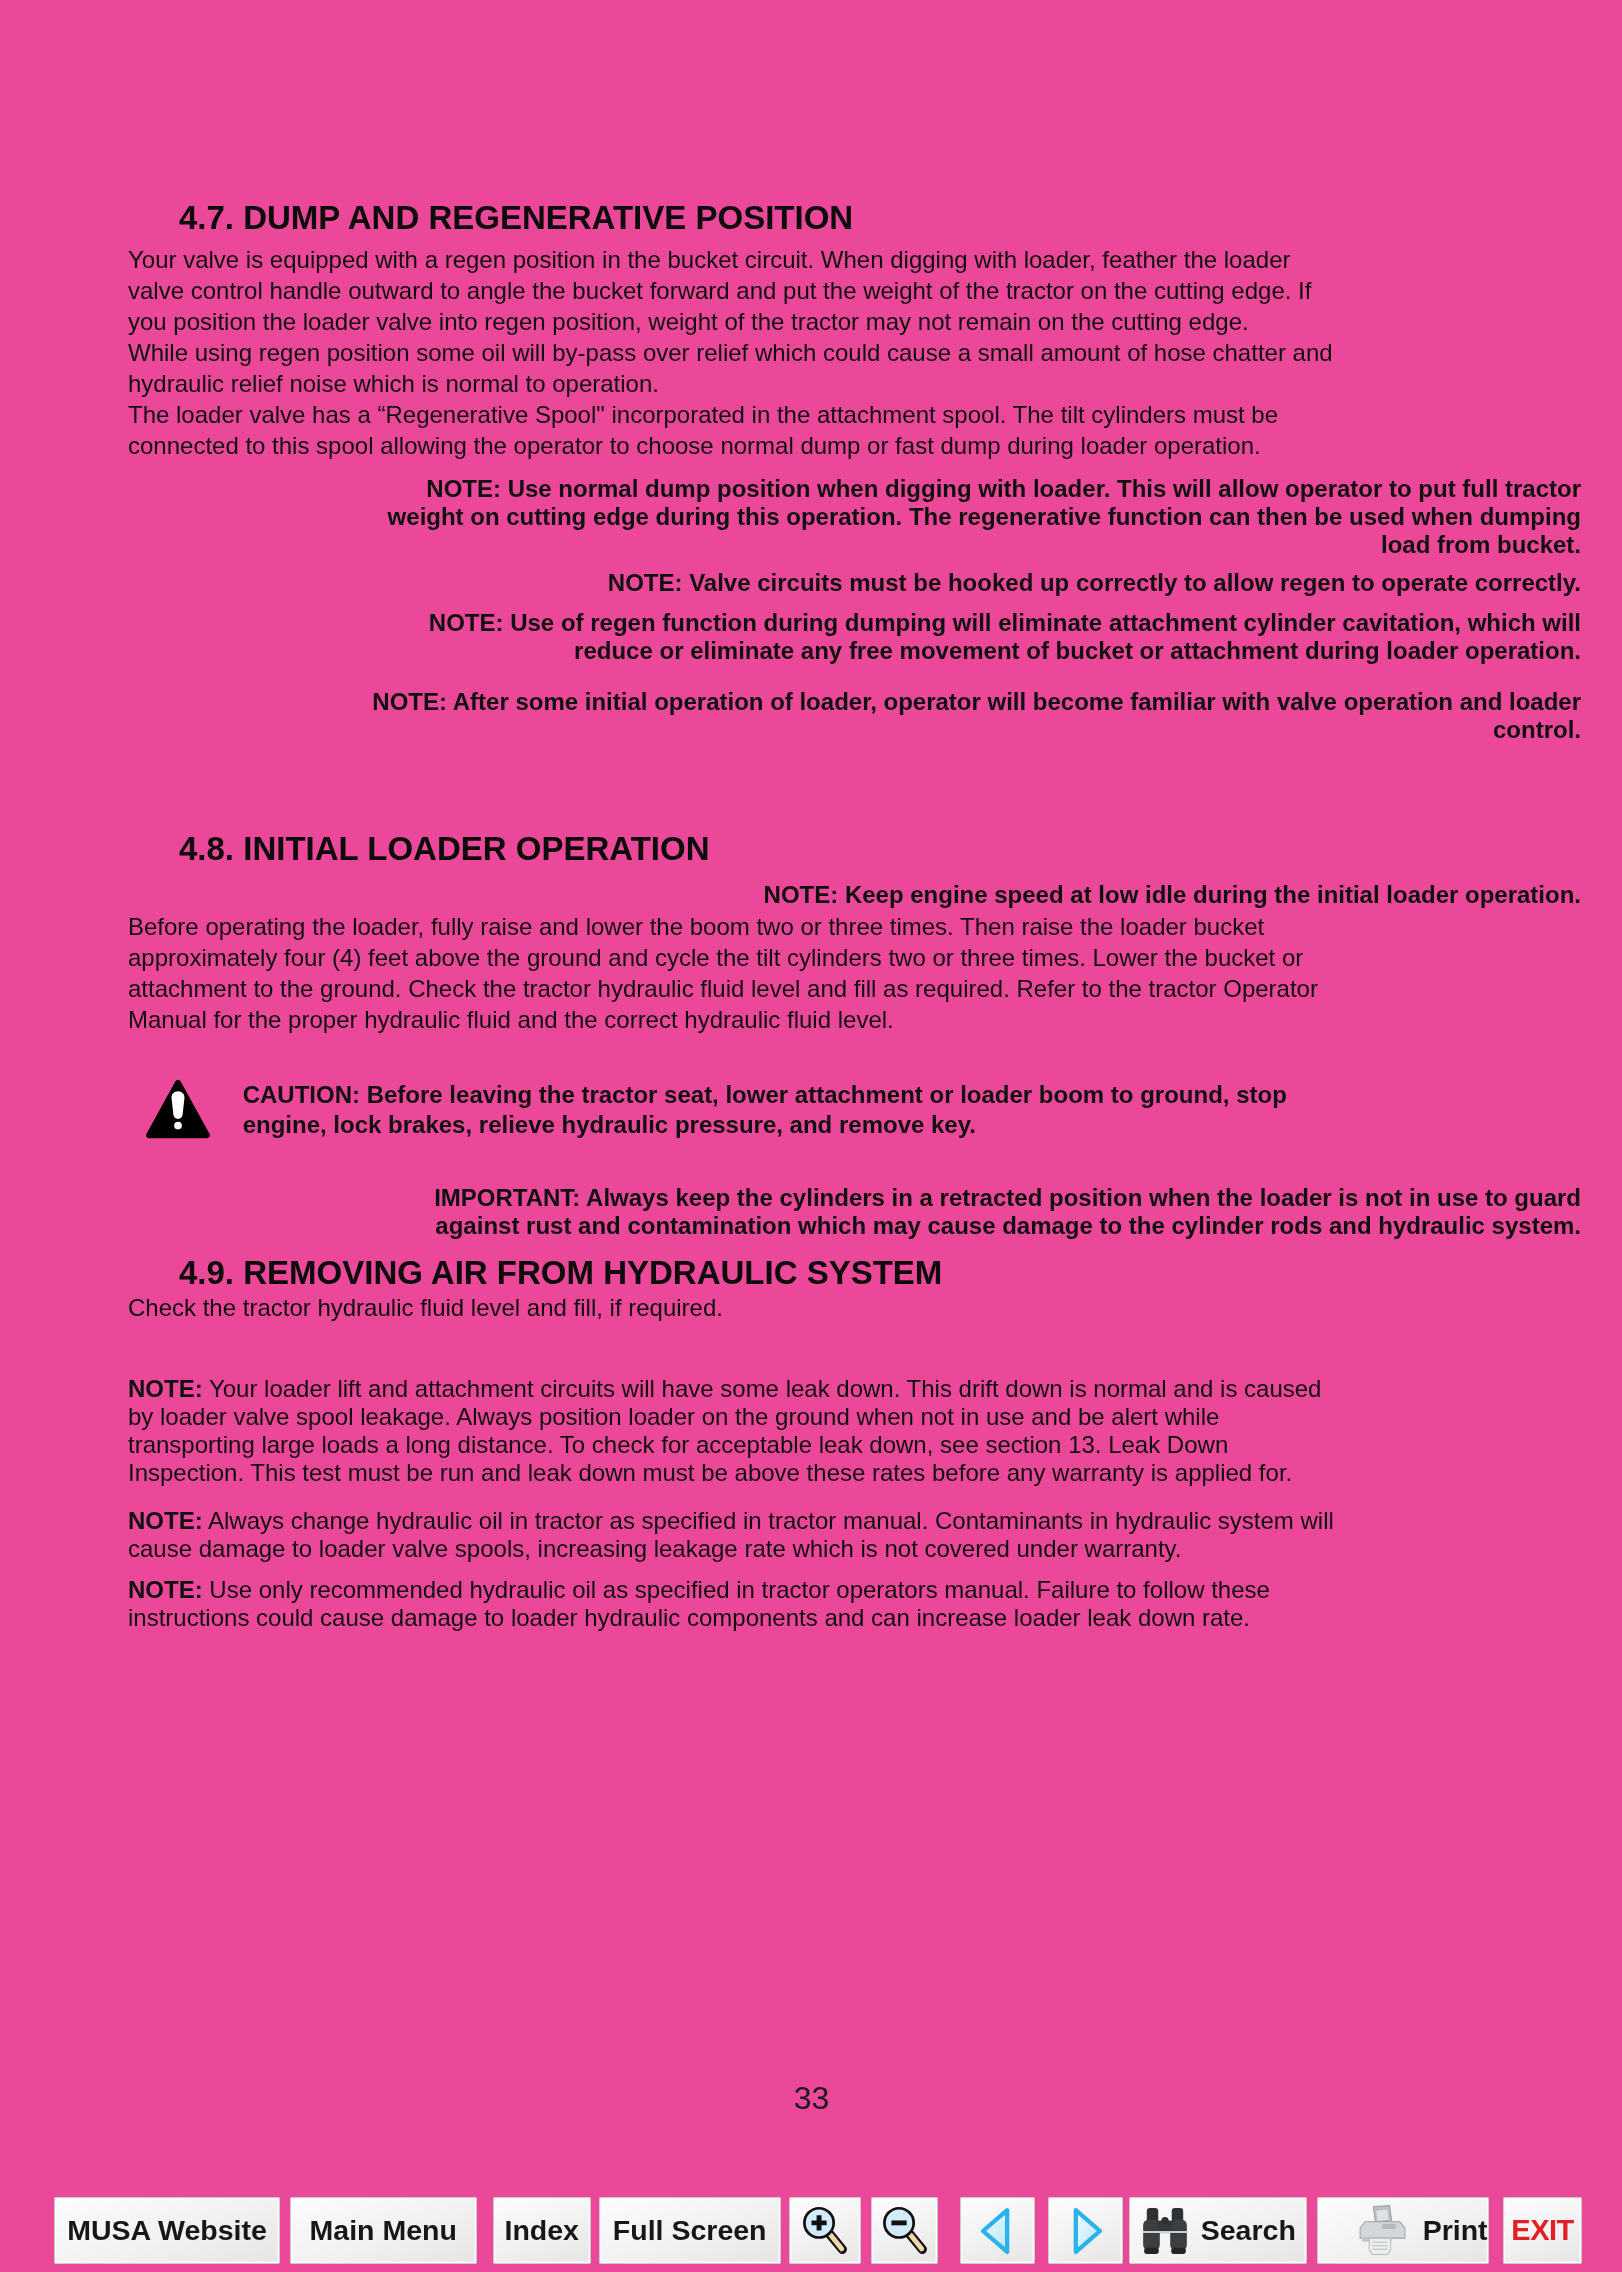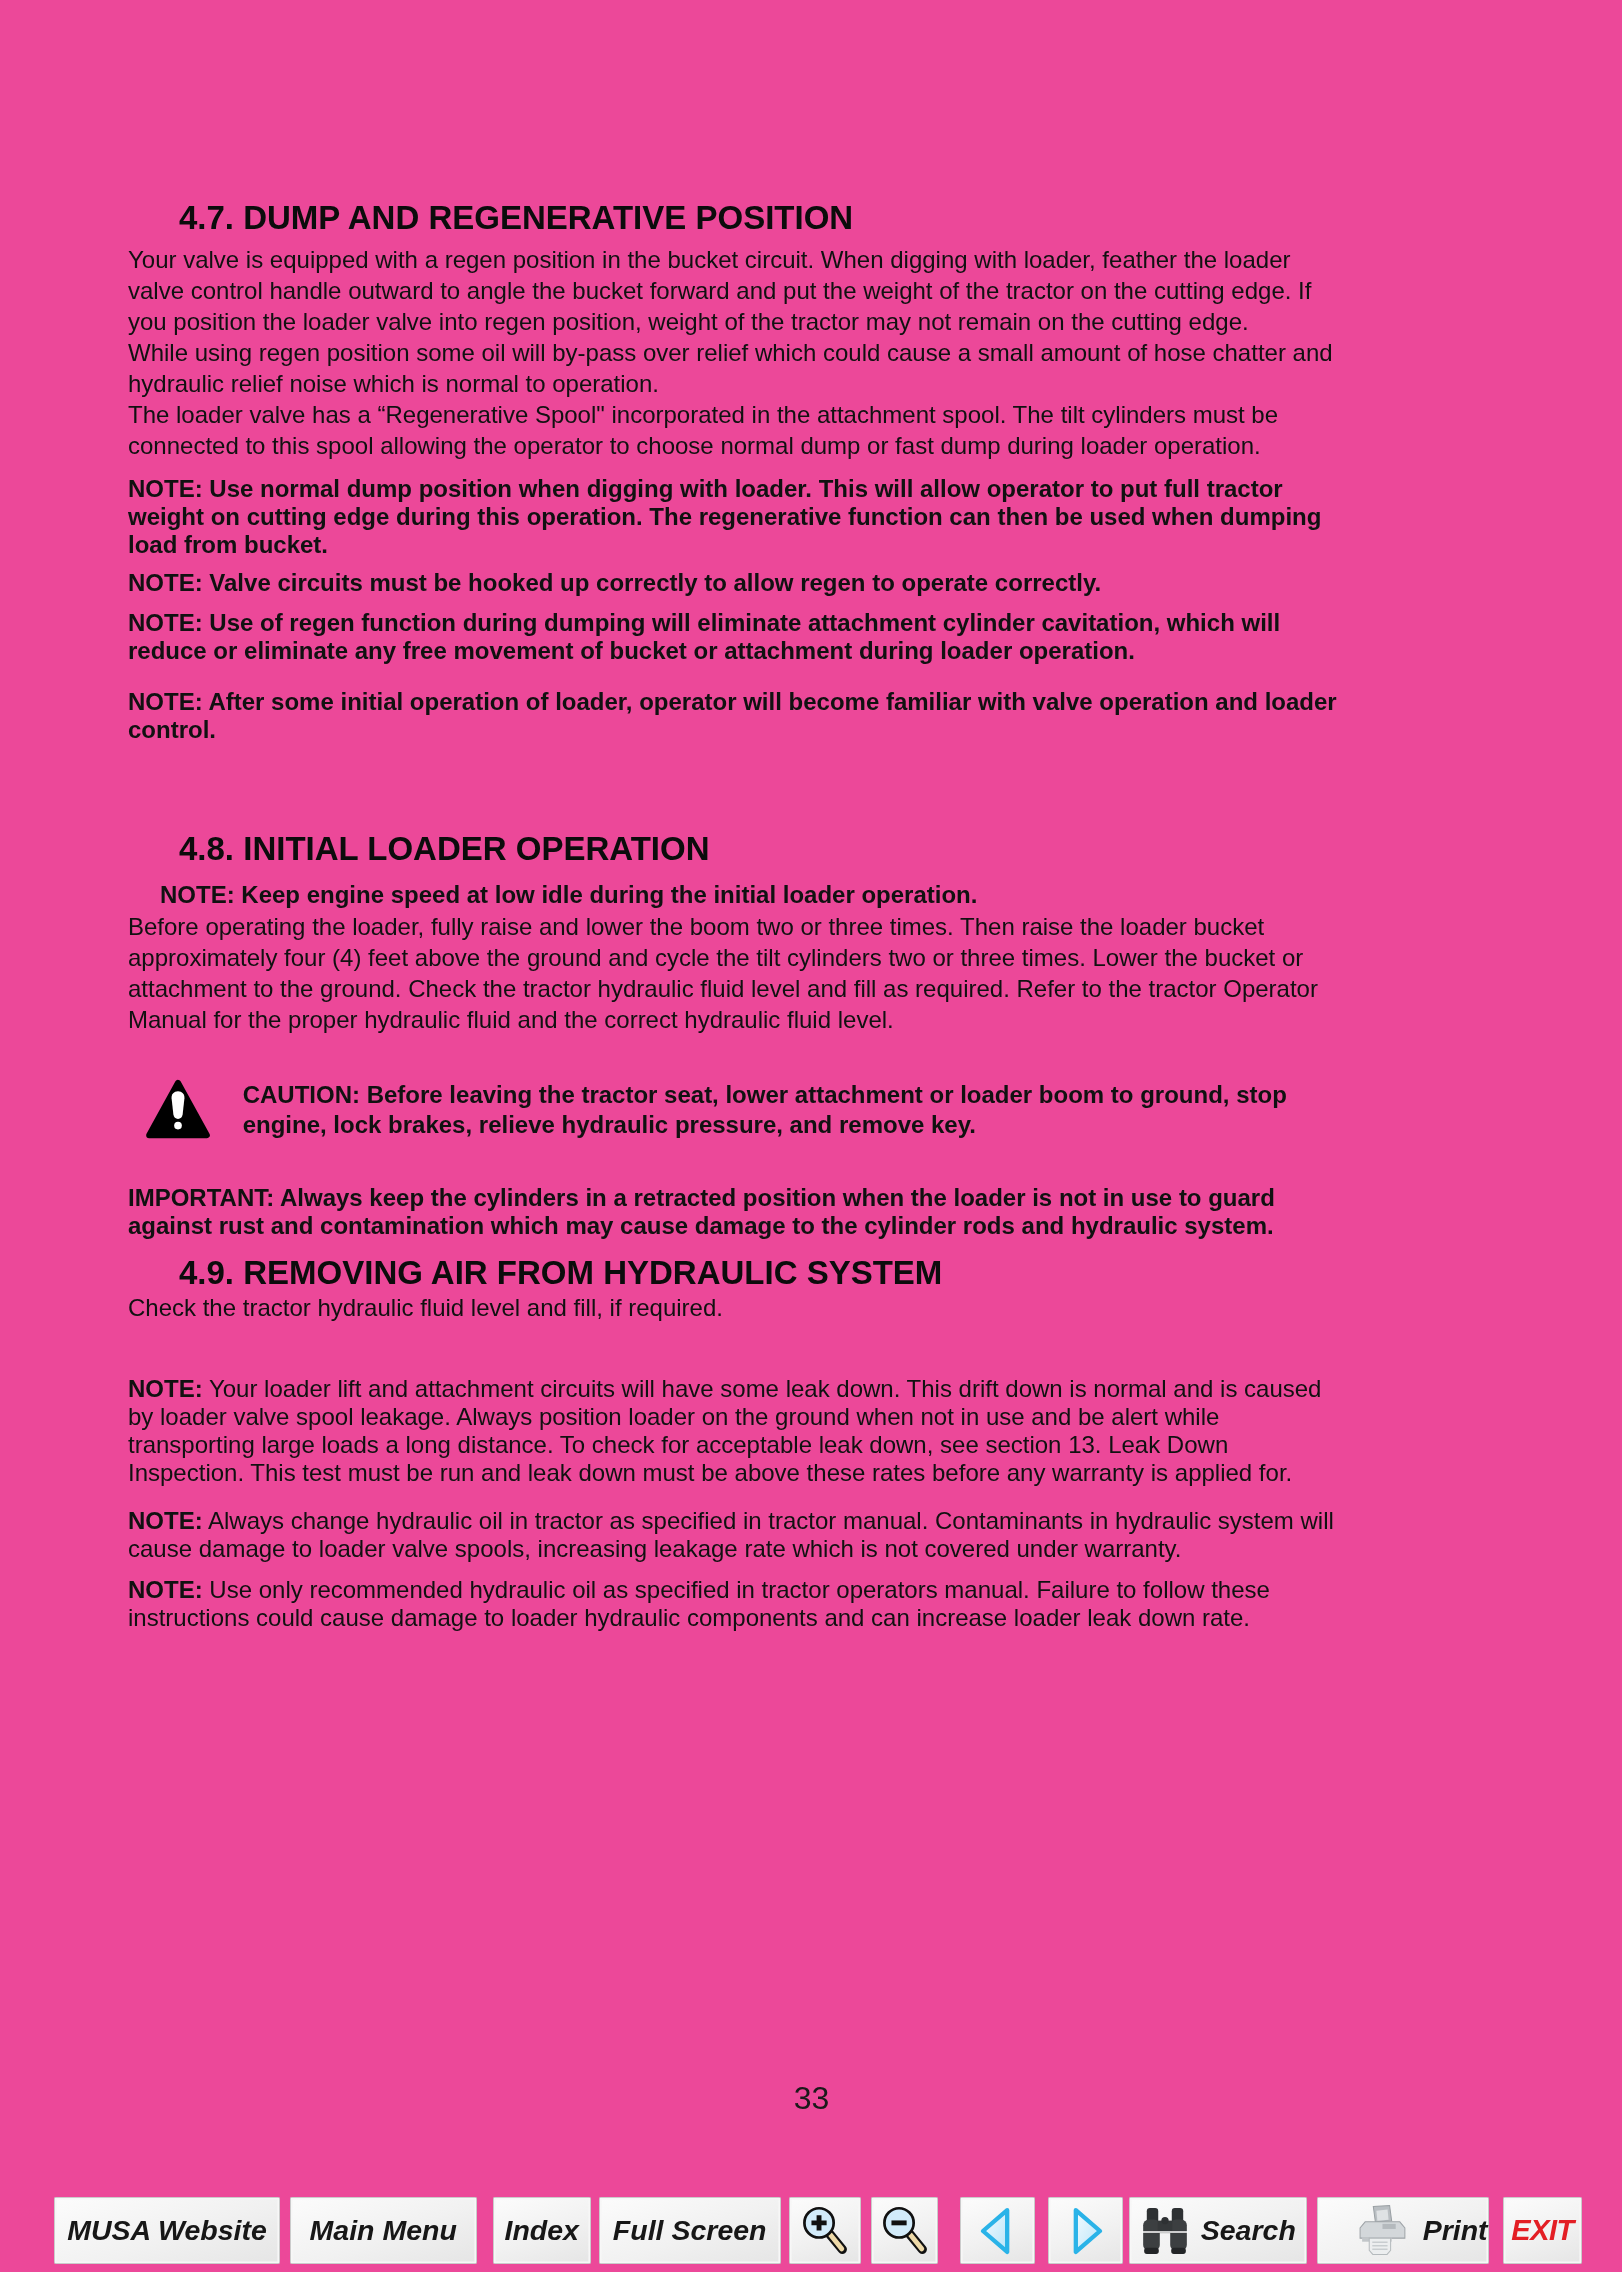--- a/index.html
+++ b/index.html
@@ -1,42 +1,42 @@
 <!DOCTYPE html>
 <html style="font-size:8.6px"><head>
 <meta charset="utf-8">
 <style>
   html,body{margin:0;padding:0;background:#ffffff;}
   .screen{position:relative;width:1623px;height:2273px;background:#ec4899;overflow:hidden;
           font-family:"Liberation Sans",sans-serif;color:#111;}
   .content{position:absolute;left:128px;top:199px;width:1453px;}
   .h{font-size:33px;font-weight:bold;line-height:38px;margin:0 0 0 51px;white-space:pre-line;color:#0c0c0c;}
   .body{font-size:24px;line-height:31px;margin:0;white-space:pre-line;}
-  .note{font-size:24px;line-height:28px;font-weight:bold;margin:0;white-space:pre-line;}
+  .note{font-size:24px;line-height:28px;font-weight:bold;margin:0;white-space:pre-line;text-align:right;}
   .mixed{font-size:24px;line-height:28px;margin:0;white-space:pre-line;}
   .mixed b{font-weight:bold;}
   .mt-block1{margin-top:6.5px;}
   .mt-note1{margin-top:14px;}
   .mt-note2{margin-top:10.8px;}
   .mt-note3{margin-top:12px;}
   .mt-note4{margin-top:22.6px;}
   .mt-h48{margin-top:86px;}
   .mt-note48{margin-top:13px;margin-left:32px;}
   .mt-para48{margin-top:2.2px;}
   .caution{display:flex;align-items:flex-start;margin-top:44px;}
   .caution .icn{flex:none;width:66px;height:61px;margin-left:16.7px;}
   .caution p{margin:1.1px 0 0 32px;font-size:24px;line-height:30px;font-weight:bold;white-space:pre-line;}
   .mt-important{margin-top:44px;}
   .mt-h49{margin-top:14px;}
   .mt-p49{margin-top:2.2px;}
   .mt-note5{margin-top:52px;}
   .mt-note6{margin-top:20px;}
   .mt-note7{margin-top:13px;}
   .pageno{position:absolute;left:0;right:0;top:2080px;text-align:center;font-size:32px;color:#1a1a1a;}
-  .toolbar{position:absolute;left:54px;top:2197px;height:67px;display:flex;align-items:stretch;font-style:italic;}
+  .toolbar{position:absolute;left:54px;top:2197px;height:67px;display:flex;align-items:stretch;}
   .tbtn{box-sizing:border-box;height:67px;border:1.1px solid #cbcbcb;border-radius:1.1px;
         background:linear-gradient(160deg,#fcfcfc 0%,#f1f1f1 55%,#e5e5e5 100%);
         box-shadow:inset 0 0 0 1.6px #f7f7f7;
         display:flex;align-items:center;justify-content:center;gap:10.8px;
         font-weight:bold;font-size:28.5px;color:#171717;cursor:pointer;}
   .b1{width:226px;margin-right:9.7px;}
   .b2{width:187px;margin-right:16px;}
   .b3{width:98px;margin-right:8px;}
   .b4{width:182px;margin-right:8px;}
   .b5{width:72px;margin-right:10.8px;}

